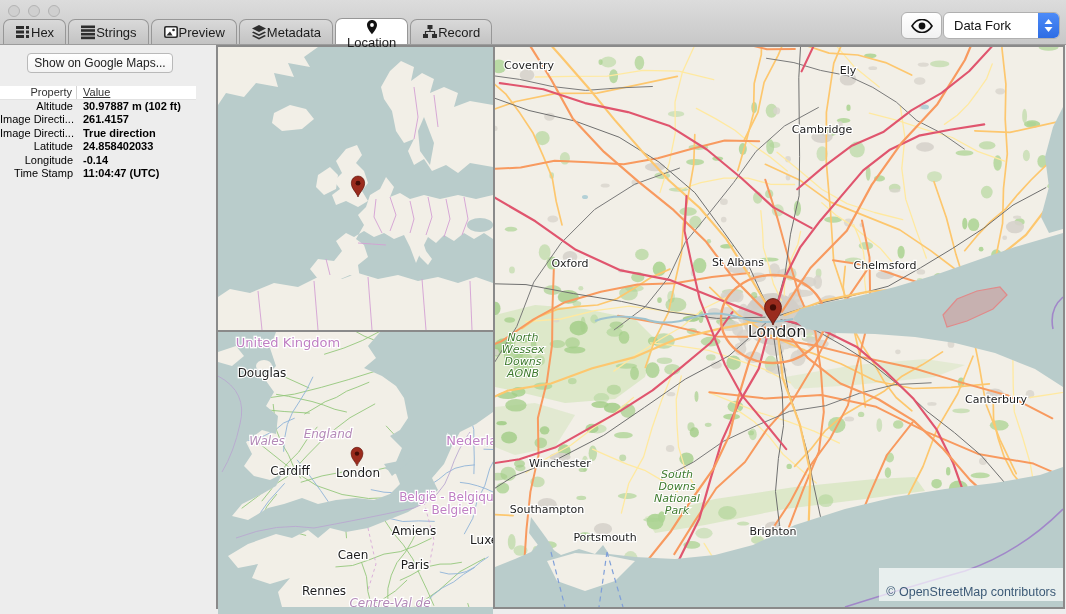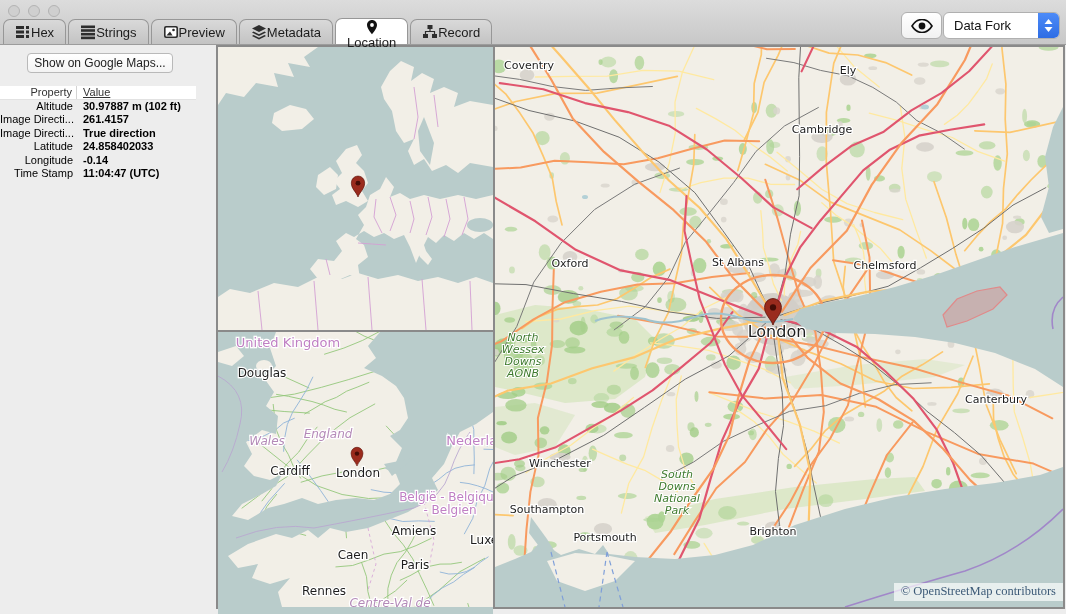--- a/index.html
+++ b/index.html
@@ -45,21 +45,21 @@
 
   
   .maps-wrap { position:absolute; left:216px; top:45px; width:849px; height:564px; background:#8a8a8a; }
   .panel { position:absolute; overflow:hidden; background:#b9cccb; }
   .panel svg { display:block; }
   #panel-europe  { left:2px; top:2px;   width:275px; height:283px; }
   #panel-england { left:2px; top:287px; width:275px; height:305px; }
   #panel-main    { left:279px; top:2px; width:568px; height:560px; }
 
   .attribution { position:absolute; right:0; bottom:6px; background:rgba(255,255,255,.68);
-                 color:#3c5a77; font-size:12.5px; padding:1px 7px 2px 7px; font-family:Liberation Serif, serif; }
+                 color:#3c5a77; font-size:12.5px; padding:17px 7px 2px 7px; font-family:Liberation Sans, sans-serif; }
 
   text { font-family:"DejaVu Sans", sans-serif; }
   .lbl  { font-size:11px; fill:#1d1d1d; paint-order:stroke; stroke:#ffffff; stroke-width:2.4px; text-anchor:middle; }
   .lbl12{ font-size:12px; }
   .lbl-big { font-size:16px; }
   .lbl-park { font-size:11px; font-style:italic; fill:#3e7a2d; stroke-width:2px; }
   .lbl-pink { fill:#c080c4; }
   .lbl-it   { font-style:italic; fill:#b48ab8; }
 </style>
 </head>

